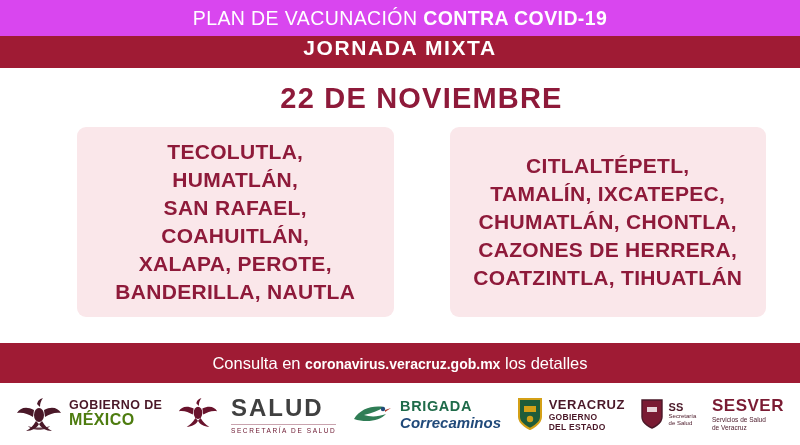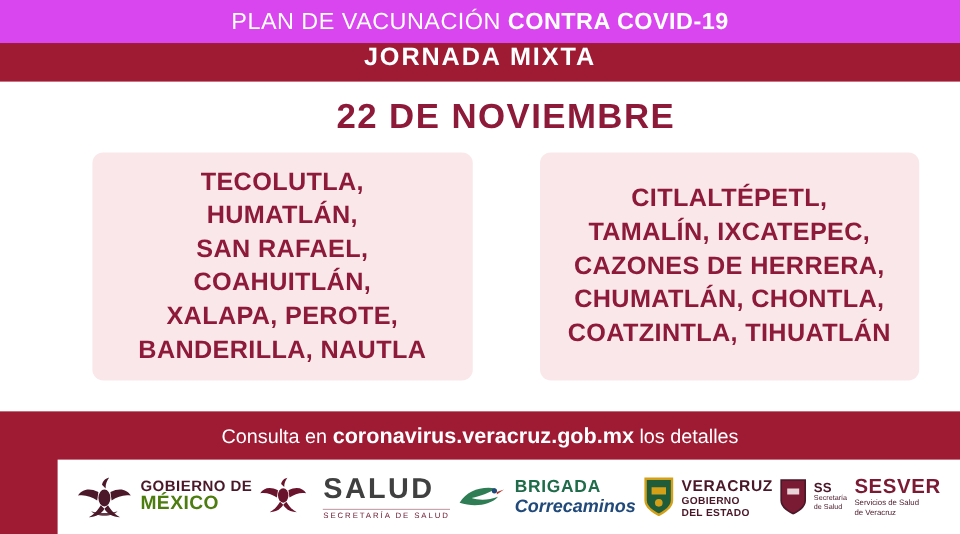--- a/index.html
+++ b/index.html
@@ -99,31 +99,30 @@
     background: #9f1b34;
     display: flex;
     align-items: center;
     justify-content: center;
   }
   .footer-strip .txt {
     color: #ffffff;
     font-size: 16.5px;
     white-space: nowrap;
   }
-  .footer-strip .txt b { font-weight: bold; font-size: 18px; }
+  .footer-strip .txt b { font-weight: bold; font-size: 14px; }
 
   
   .logobar {
     height: 62px;
     background: #ffffff;
     display: flex;
     align-items: center;
     justify-content: space-between;
     padding: 0 16px;
-    margin-left: 48px;
   }
   .logo {
     display: flex;
     align-items: center;
     gap: 7px;
     height: 46px;
   }
   .logo-text { line-height: 1.05; }
   .logo-text .l1 {
     font-size: 12.5px; font-weight: bold; color: #4a1828; letter-spacing: 0.4px;
@@ -206,22 +205,22 @@
           <div>COAHUITLÁN,</div>
           <div>XALAPA, PEROTE,</div>
           <div>BANDERILLA, NAUTLA</div>
         </div>
       </div>
 
       <div class="card">
         <div class="lines">
           <div>CITLALTÉPETL,</div>
           <div>TAMALÍN, IXCATEPEC,</div>
+          <div>CHUMATLÁN, CHONTLA,</div>
           <div>CAZONES DE HERRERA,</div>
-          <div>CHUMATLÁN, CHONTLA,</div>
           <div>COATZINTLA, TIHUATLÁN</div>
         </div>
       </div>
 
     </div>
   </div>
 
   <div class="footer-strip">
     <div class="txt"><span>Consulta en </span><b>coronavirus.veracruz.gob.mx</b><span> los detalles</span></div>
   </div>

